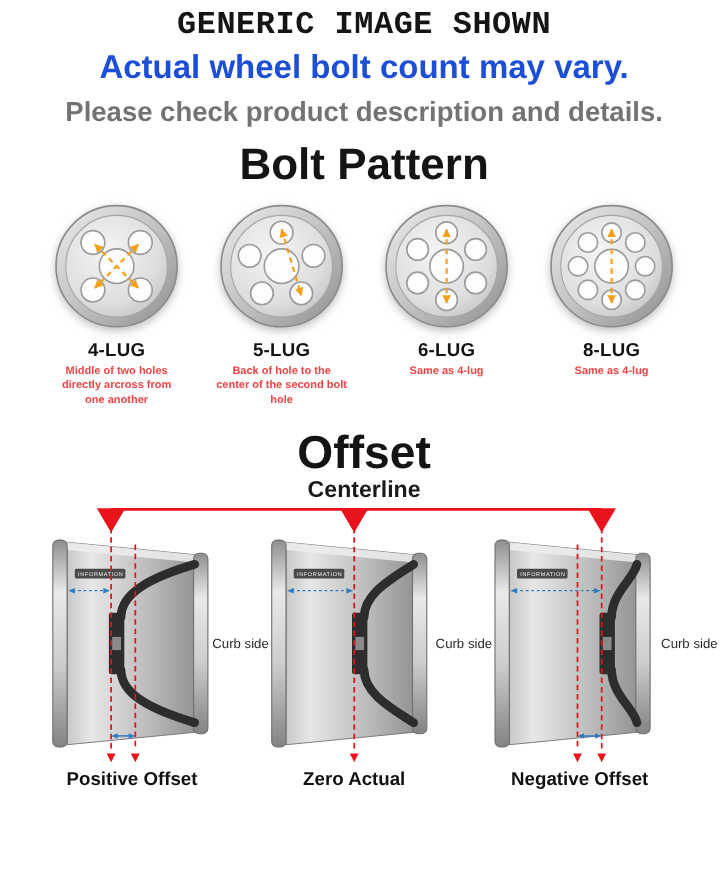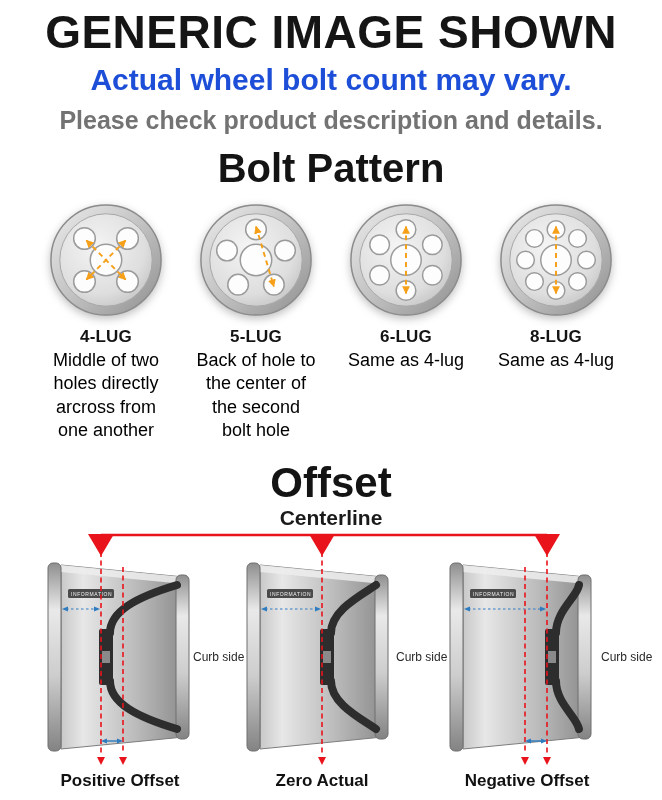--- a/index.html
+++ b/index.html
@@ -3,31 +3,31 @@
 <meta charset="utf-8">
 <style>
   * { margin:0; padding:0; box-sizing:border-box; }
   html,body { background:#ffffff; }
   body {
     width:662px; height:800px; overflow:hidden;
     font-family:"Liberation Sans", sans-serif; color:#141414;
   }
   .page { width:662px; height:800px; padding-top:8px; text-align:center; position:relative; }
 
-  .main-title   { font-size:46px; font-weight:800; letter-spacing:0.5px; line-height:1.06; color:#151515; }
+  .main-title   { font-size:29px; font-weight:800; letter-spacing:0.5px; line-height:1.06; color:#151515;font-family:Liberation Mono, monospace; }
   .subtitle     { font-size:30px; font-weight:700; margin-top:6px; color:#1d4ed8; }
   .note         { font-size:25px; font-weight:700; margin-top:9px; color:#737373; }
 
   .section-title{ font-size:40px; font-weight:800; margin-top:11px; color:#141414; }
 
   .lug-row  { display:flex; justify-content:center; margin-top:10px; }
   .lug-col  { width:150px; }
   .wheel-svg{ display:block; margin:0 auto; filter:drop-shadow(0 3px 4px rgba(0,0,0,0.25)); }
   .lug-label{ font-size:17px; font-weight:700; margin-top:8px; letter-spacing:0.2px; }
-  .lug-desc { font-size:18px; line-height:1.3; margin:2px auto 0; width:120px; color:#000000; }
+  .lug-desc { font-size:10px; line-height:1.3; margin:2px auto 0; width:120px; color:#ef4444;font-weight:bold; }
 
   .offset-title     { font-size:42px; font-weight:800; margin-top:20px; line-height:1.02;text-align:center; }
   .centerline-label { font-size:21px; font-weight:600; margin-top:1px; color:#1a1a1a; }
 
   .offset-figure { position:relative; margin-top:1px;text-align:center; }
   .offset-svg    { display:block; }
 
   .offset-labels { position:relative; height:24px; margin-top:2px; }
   .offset-label  { position:absolute; top:0; transform:translateX(-50%); font-size:17px; font-weight:700; white-space:nowrap; color:#111; }
 </style>

